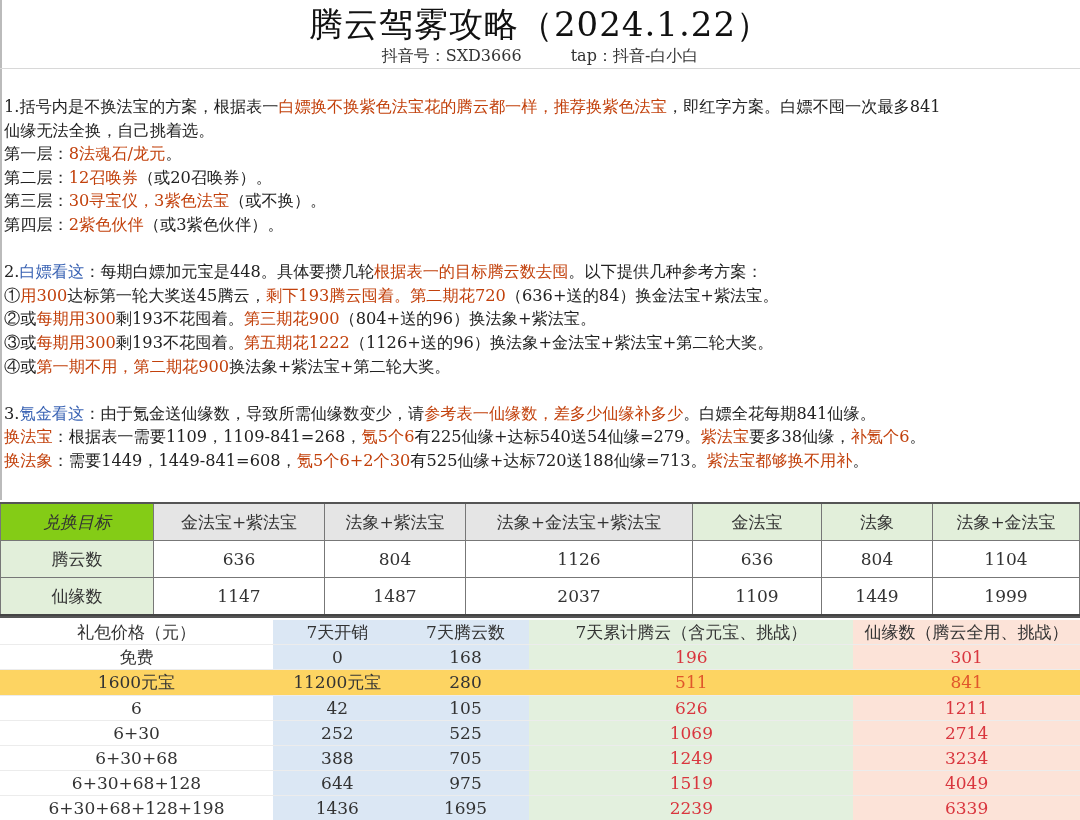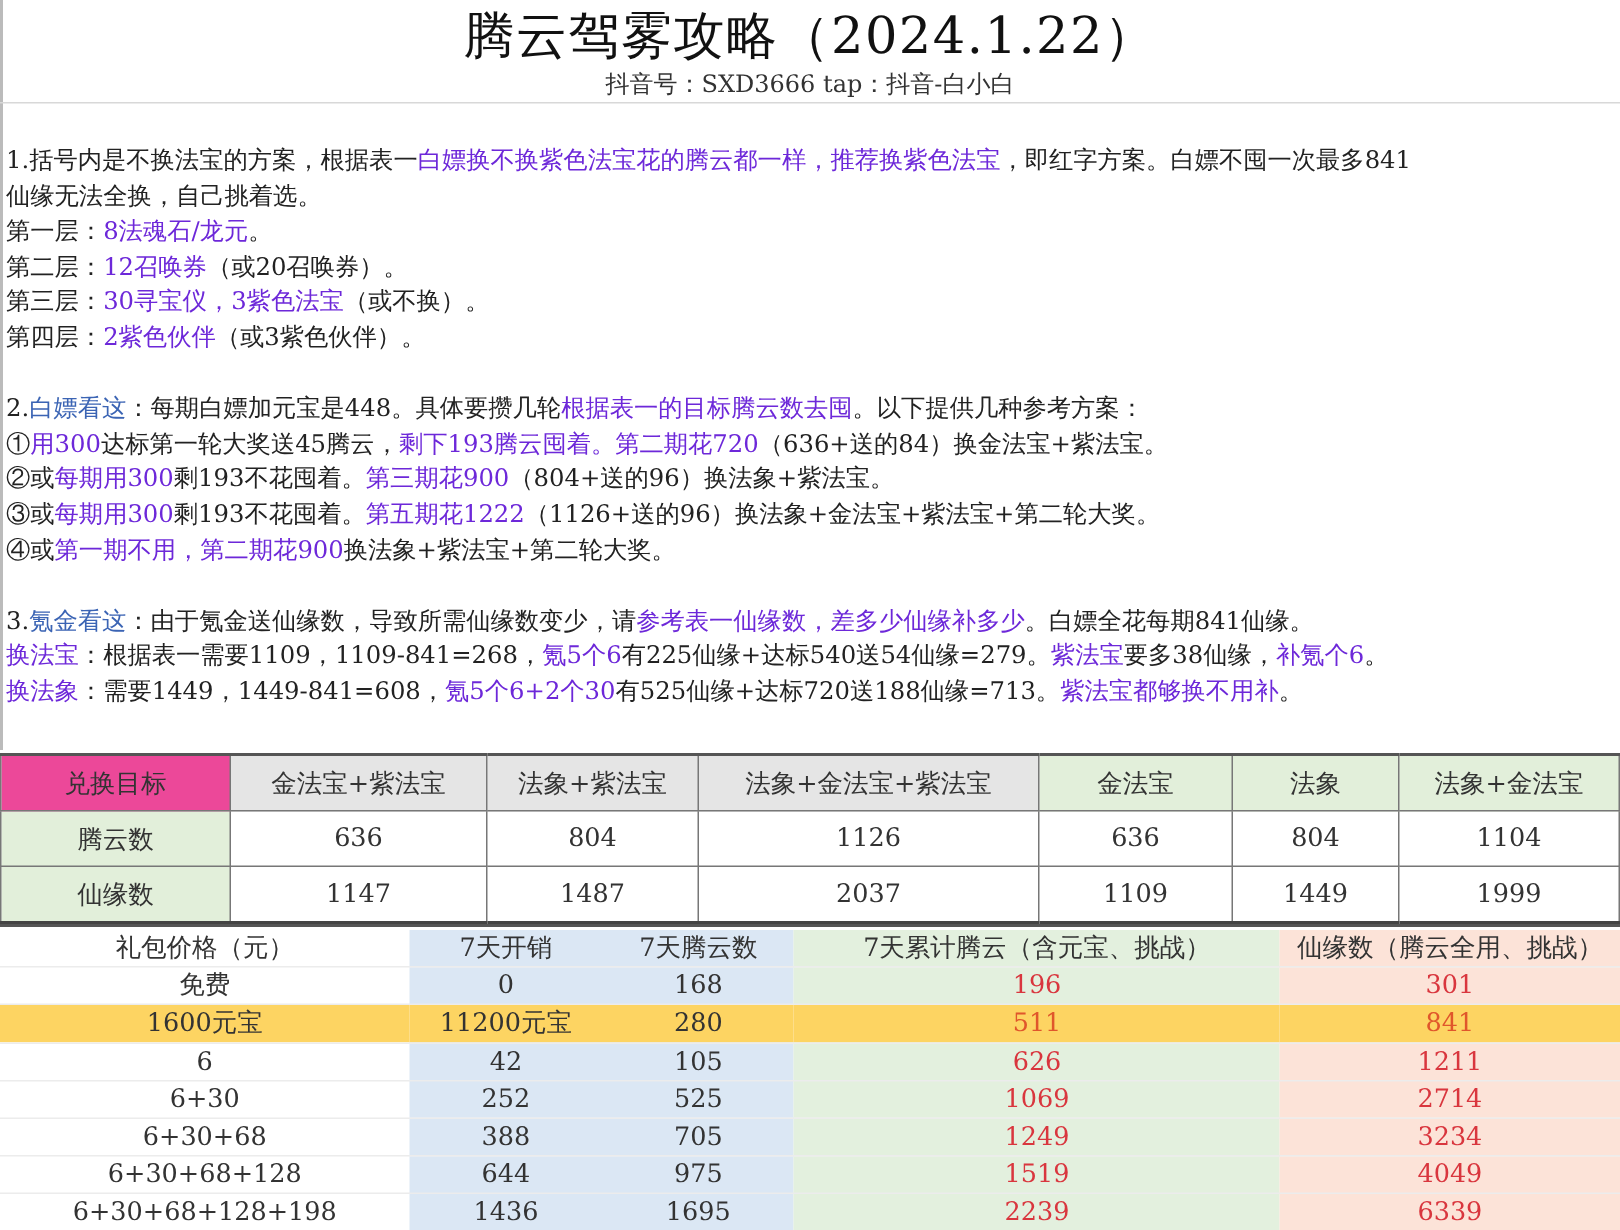--- a/index.html
+++ b/index.html
@@ -2,34 +2,34 @@
 <html><head>
 <meta charset="utf-8">
 <style>
   html, body { margin:0; padding:0; background:#ffffff; }
   body { width:1080px; height:820px; overflow:hidden; position:relative;
          font-family:"DejaVu Serif","Liberation Serif",serif; color:#222; }
   .title { position:absolute; left:0; top:2px; width:1080px; text-align:center;
            font-size:34px; letter-spacing:1px; color:#111; line-height:44px; }
   .subtitle { position:absolute; left:0; top:46px; width:1080px; text-align:center;
               font-size:16px; color:#333; line-height:20px; }
-  .subtitle span { margin:0 0;text-align:right; }
+  .subtitle span { margin:0 22px;text-align:right; }
   .left-edge { position:absolute; left:0; top:0; width:2px; height:500px; background:#bbb; }
   .rule { position:absolute; left:0; top:68px; width:1080px; height:1px; background:#d8d8d8; }
   .notes { position:absolute; left:4px; top:95px; width:1076px; font-size:16.2px; line-height:23.6px; white-space:nowrap; }
   .notes .line { height:23.6px; }
   .notes .gap { height:23.6px; }
-  .red { color:#6d28d9; }
+  .red { color:#c2410c; }
   .blue { color:#3b64b4; }
   
   .t1 { position:absolute; left:0; top:502px; width:1080px; border-collapse:collapse; font-size:17px; }
   .t1 td { border:1px solid #777; text-align:center; height:36px; padding:0; color:#333; }
   .t1 tr:first-child td { border-top:2px solid #555; }
   .t1 tr:last-child td { border-bottom:3px solid #444; }
-  .hdr-blue { background:#ec4899; }
+  .hdr-blue { background:#84cc16;font-style:italic; }
   .hdr-peach { background:#e5e5e5; }
   .hdr-green { background:#e2efda; }
   .row-label { background:#e2efda; }
   
   .t2 { position:absolute; left:0; top:620px; width:1080px; border-collapse:collapse; font-size:17px; }
   .t2 td { text-align:center; height:24.2px; padding:0; line-height:22px; color:#333; border-bottom:1px solid #ececec; }
   .c-label { width:280px; background:#fff; }
   .c-cost { width:134px; background:#dbe7f4;margin-top:39px; }
   .c-yun { width:134px; background:#dbe7f4; }
   .c-cum { width:344px; background:#e3f0de; color:#d9363e !important; }

